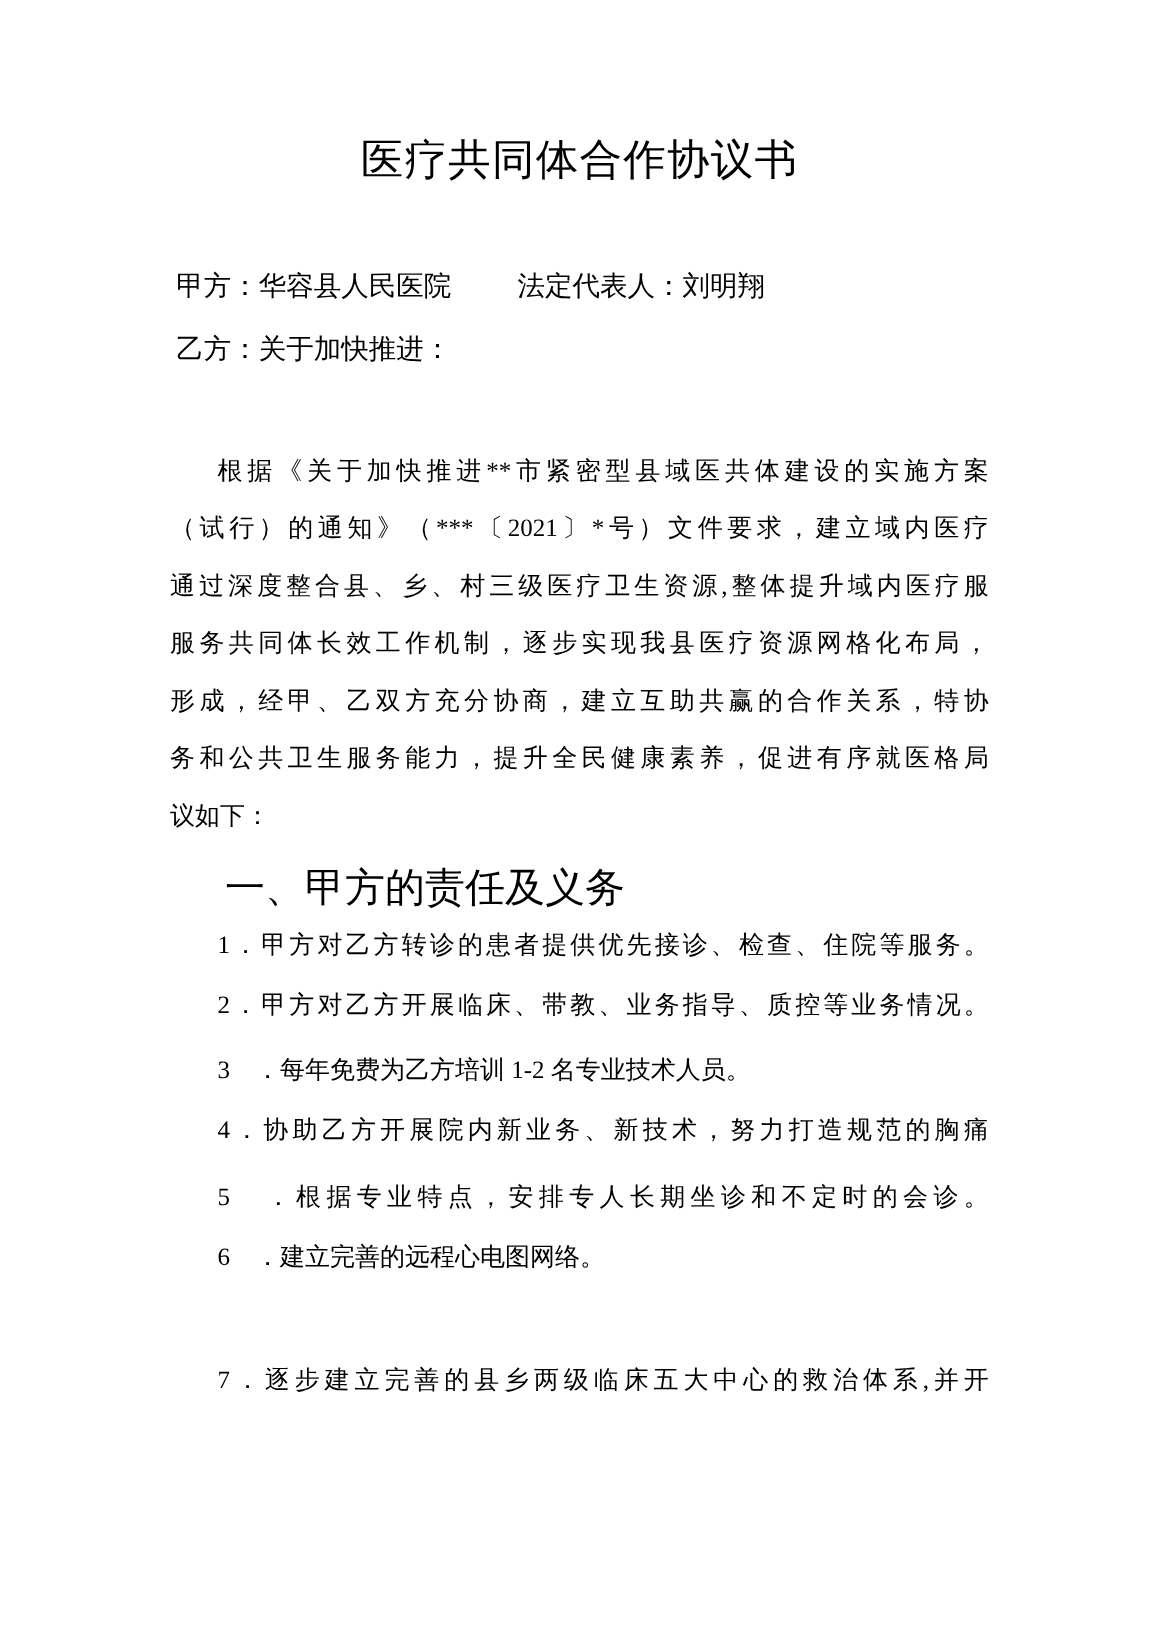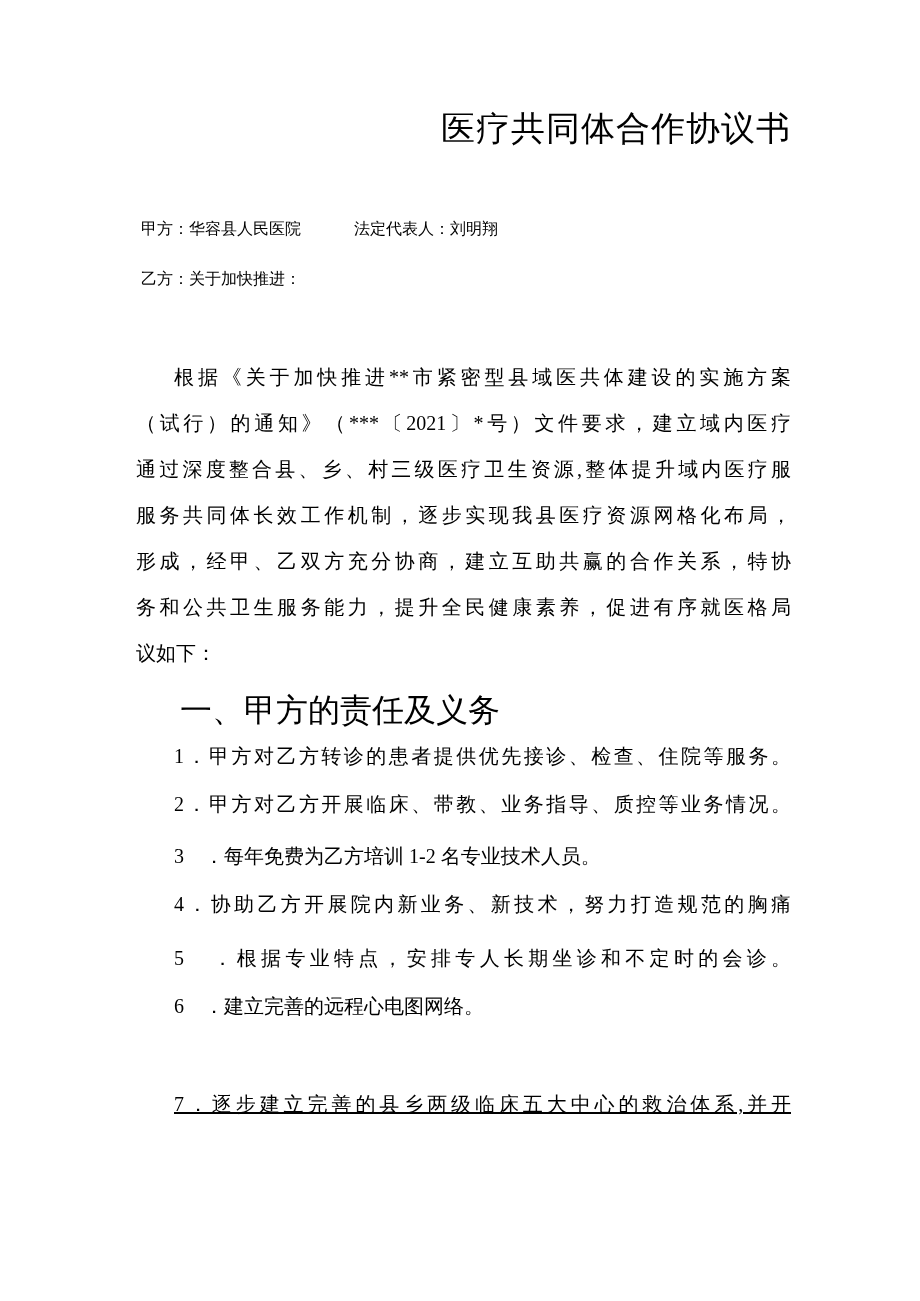--- a/index.html
+++ b/index.html
@@ -9,29 +9,29 @@
     margin:0 auto;
     background:#ffffff;
     box-sizing:border-box;
     padding:0 129px 0 136px;
     font-family:"Liberation Serif","DejaVu Serif",serif;
     color:#000000;
     overflow:hidden;
   }
   .title {
     margin-top:106px;
-    text-align:right;
+    text-align:center;
     font-size:34px;
     line-height:46px;
     font-weight:400;
     letter-spacing:1px;
   }
   .parties { margin-top:52px; padding-left:5px; }
   .party-line {
-    font-size:16px;
+    font-size:22px;
     line-height:50px; height:50px;
     white-space:pre;
   }
   .party-rep { margin-left:53px; }
   .preamble { margin-top:50px; }
   .line {
     font-size:20px;
     line-height:46px; height:46px;
   }
   .indent { text-indent:38px; }
@@ -41,21 +41,21 @@
     padding-left:44px;
     font-family:"Liberation Sans","DejaVu Sans",sans-serif;
     font-weight:400;
     font-size:32px;
     line-height:32px;
   }
   .items { margin-top:6px; }
   .items .line { line-height:48px; height:48px; }
   .mt4 { margin-top:4px; }
   .mt6 { margin-top:6px; }
-  .mt50 { margin-top:50px;text-decoration:underline; }
+  .mt50 { margin-top:50px; }
 </style>
 </head>
 <body>
 
 <div class="page">
 
   <div class="title">医疗共同体合作协议书</div>
 
   <div class="parties">
     <div class="party-line"><span>甲方：华容县人民医院</span><span class="party-rep">法定代表人：刘明翔</span></div>

